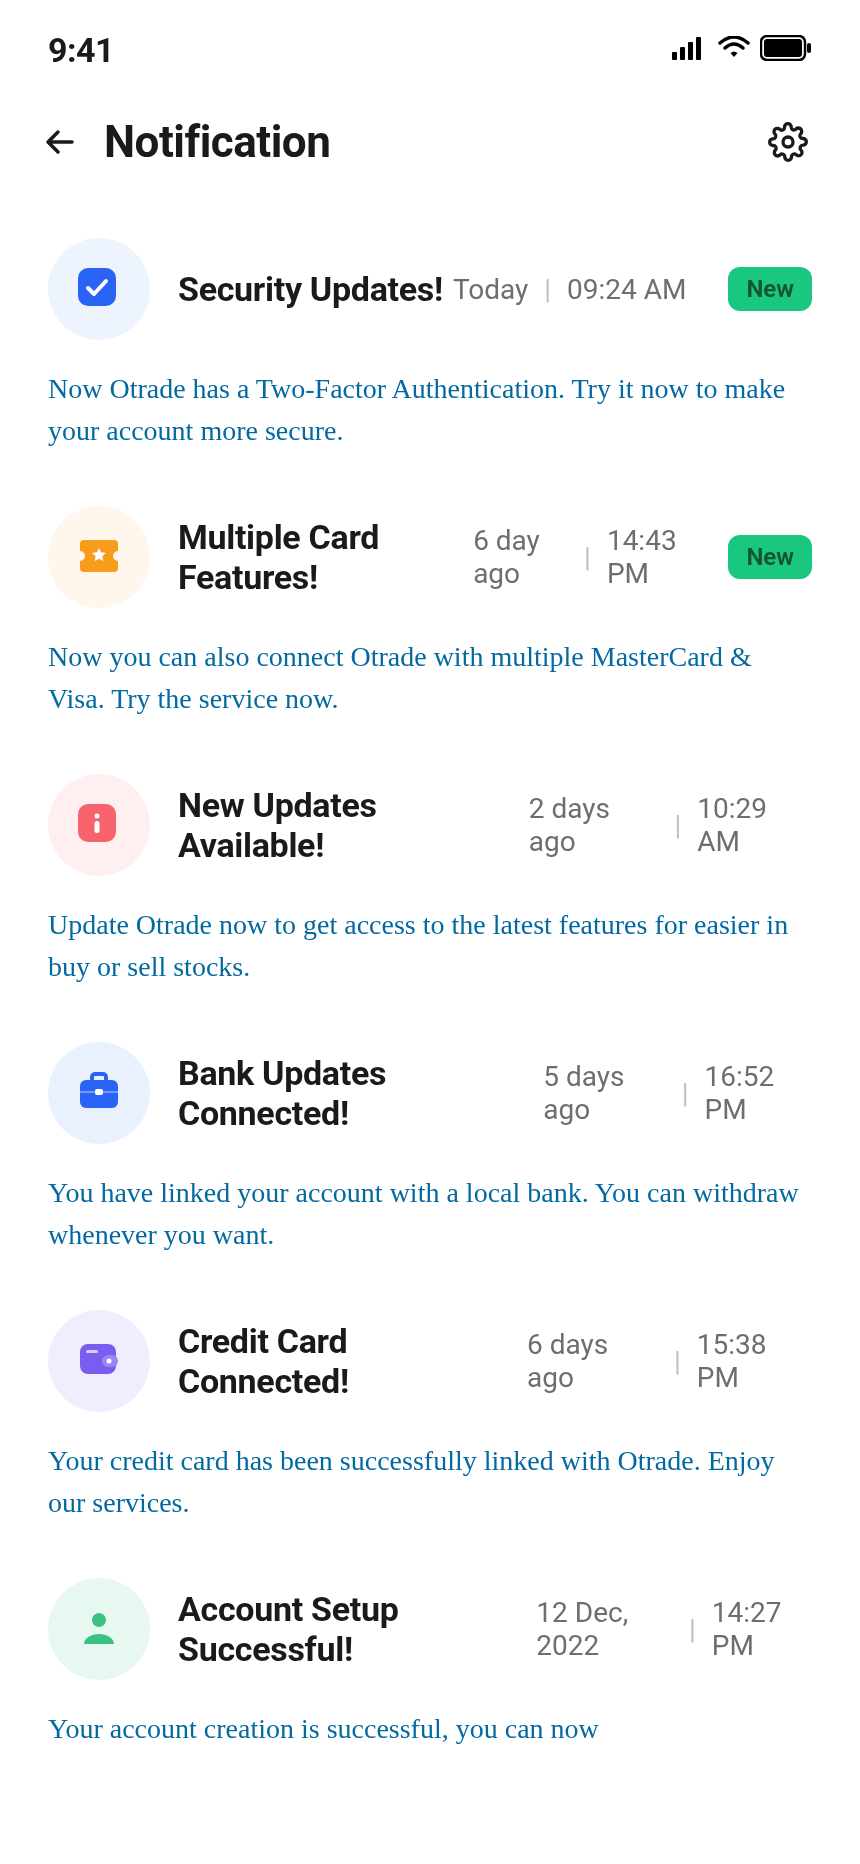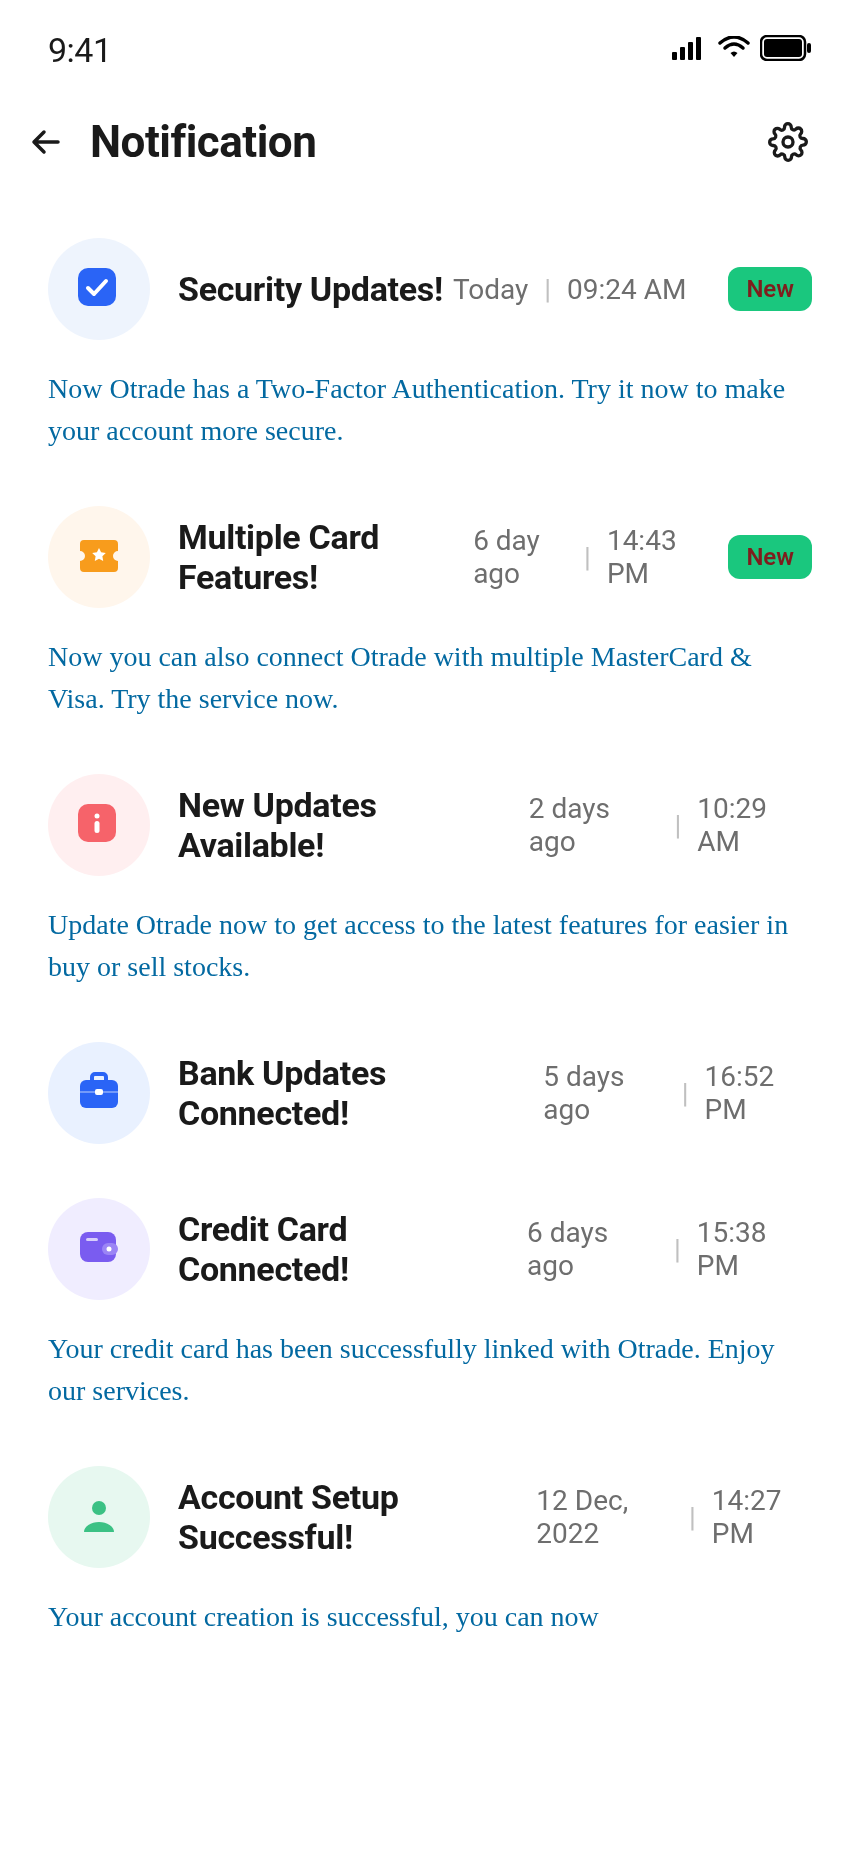--- a/index.html
+++ b/index.html
@@ -11,32 +11,32 @@
   }
   .status-bar {
     display: flex;
     justify-content: space-between;
     align-items: center;
     padding: 28px 48px 0 48px;
     height: 72px;
   }
   .status-time {
     font-size: 34px;
-    font-weight: 400;
+    font-weight: 700;
     letter-spacing: -0.5px;
   }
   .status-right {
     display: flex;
     align-items: center;
     gap: 10px;
   }
   .header {
     display: flex;
     align-items: center;
-    padding: 44px 48px 30px 22px;
+    padding: 44px 48px 30px 36px;
   }
   .back-btn {
     width: 48px;
     height: 48px;
     display: flex;
     align-items: center;
     justify-content: center;
     cursor: pointer;
   }
   .page-title {
@@ -91,21 +91,21 @@
     color: #6e6e6e;
     display: flex;
     gap: 16px;
     align-items: center;
   }
   .notif-time .sep {
     color: #c0c0c0;
   }
   .badge {
     background: #1ac77e;
-    color: #7f1d1d;
+    color: #14532d;
     font-size: 24px;
     font-weight: 600;
     padding: 8px 18px;
     border-radius: 12px;
     align-self: center;
   }
   .notif-body {
     margin-top: 28px;
     font-size: 28px;
     color: #0369a1;
@@ -233,20 +233,21 @@
         </div>
         <div class="notif-meta">
           <div class="notif-title">Bank Updates Connected!</div>
           <div class="notif-time">
             <span>5 days ago</span>
             <span class="sep">|</span>
             <span>16:52 PM</span>
           </div>
         </div>
       </div>
+      <div class="notif-body">You have linked your account with a local bank. You can withdraw whenever you want.</div>
     </div>
     <div class="notif-item">
       <div class="notif-head">
         <div class="icon-circle bg-purple">
           <svg width="42" height="42" viewBox="0 0 42 42">
             <use href="#ico-wallet"></use>
           </svg>
         </div>
         <div class="notif-meta">
           <div class="notif-title">Credit Card Connected!</div>

